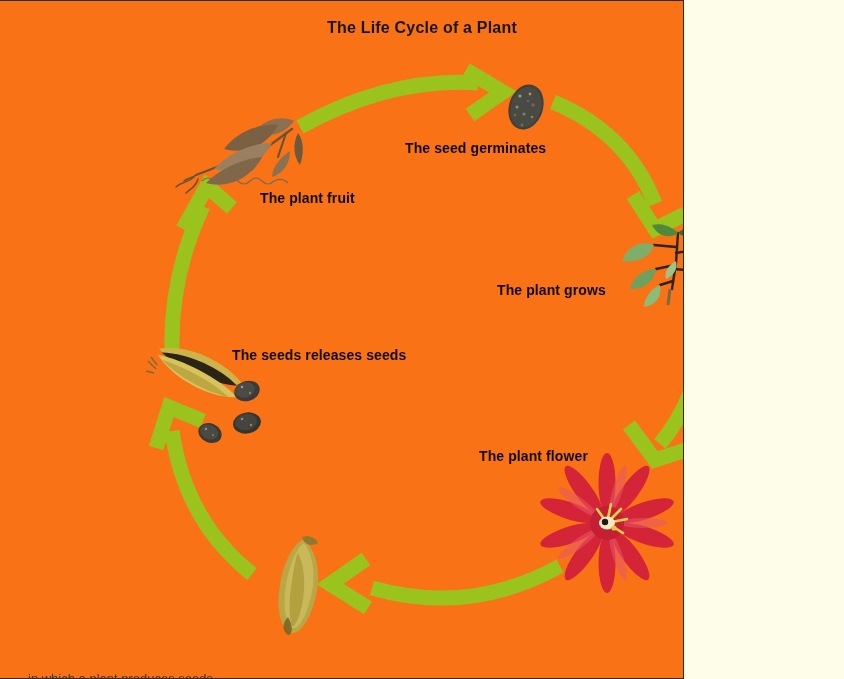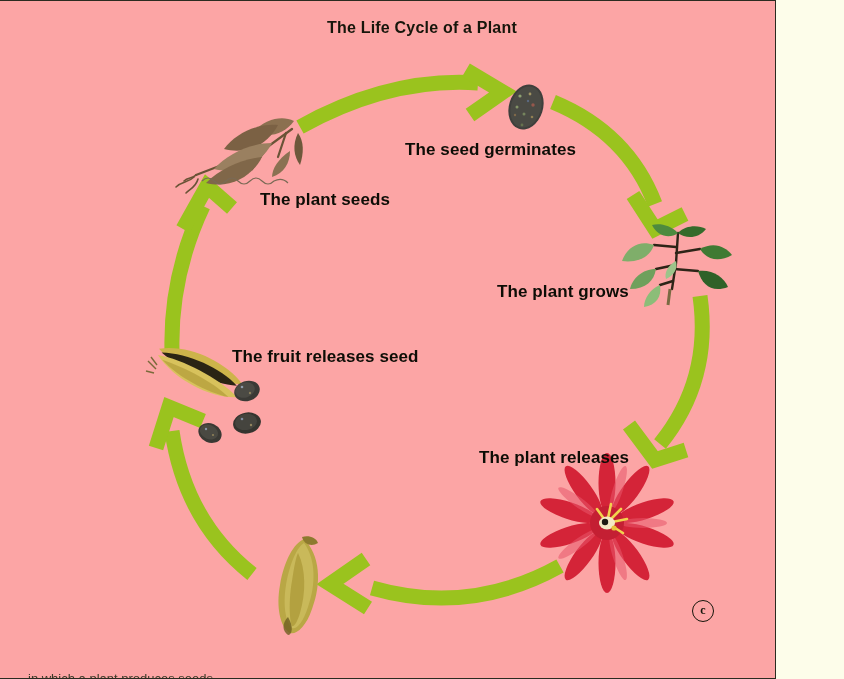--- a/index.html
+++ b/index.html
@@ -8,43 +8,43 @@
   }
   body {
     width: 844px;
     height: 679px;
     background: #fdfdea;
     font-family: "Liberation Sans", sans-serif;
     overflow: hidden;
   }
   #canvas {
     position: relative;
-    width: 776px;
+    width: 684px;
     height: 679px;
-    background: #fca5a5;
+    background: #f97316;
     border-top: 1px solid #2b2b20;
     border-right: 1px solid #2b2b20;
     border-bottom: 1px solid #2b2b20;
     box-sizing: border-box;
     overflow: hidden;
   }
   #title {
     position: absolute;
     top: 18px;
     left: 0;
     width: 844px;
     text-align: center;
     font-size: 16px;
     font-weight: bold;
     color: #16160b;
     letter-spacing: 0.2px;
   }
   .stage-label {
     position: absolute;
-    font-size: 17px;
+    font-size: 14px;
     font-weight: bold;
     color: #0d0d06;
     white-space: nowrap;
     letter-spacing: 0.1px;
     text-align: right;
   }
   #lbl-germinates { left: 405px; top: 139px; }
   #lbl-grows      { left: 497px; top: 281px; }
   #lbl-flowers    { left: 479px; top: 447px; }
   #lbl-fruit      { left: 254px; top: 501px; }
@@ -256,21 +256,21 @@
       <path d="M28 74 C 22 80 16 78 10 84"></path>
       <path d="M32 76 C 30 84 24 86 20 90"></path>
     </g>
     <g stroke="#7a6a55" stroke-width="1.1" fill="none">
       <path d="M36 78 q 6 -6 12 0 q 6 6 12 0 q 6 -6 12 0 q 6 6 12 0 q 6 -6 12 0 q 6 6 12 0 q 8 -4 14 2"></path>
     </g>
   </svg>
 
   <div class="stage-label" id="lbl-germinates">The seed germinates</div>
   <div class="stage-label" id="lbl-grows">The plant grows</div>
-  <div class="stage-label" id="lbl-flowers">The plant releases</div>
-  <div class="stage-label" id="lbl-releases">The fruit releases seed</div>
-  <div class="stage-label" id="lbl-dies">The plant seeds</div>
+  <div class="stage-label" id="lbl-flowers">The plant flower</div>
+  <div class="stage-label" id="lbl-releases">The seeds releases seeds</div>
+  <div class="stage-label" id="lbl-dies">The plant fruit</div>
 
   <div id="copyright-mark">c</div>
 
   <div id="footer-clip">in which a plant produces seeds</div>
 
 </div>
 
 </body></html>

